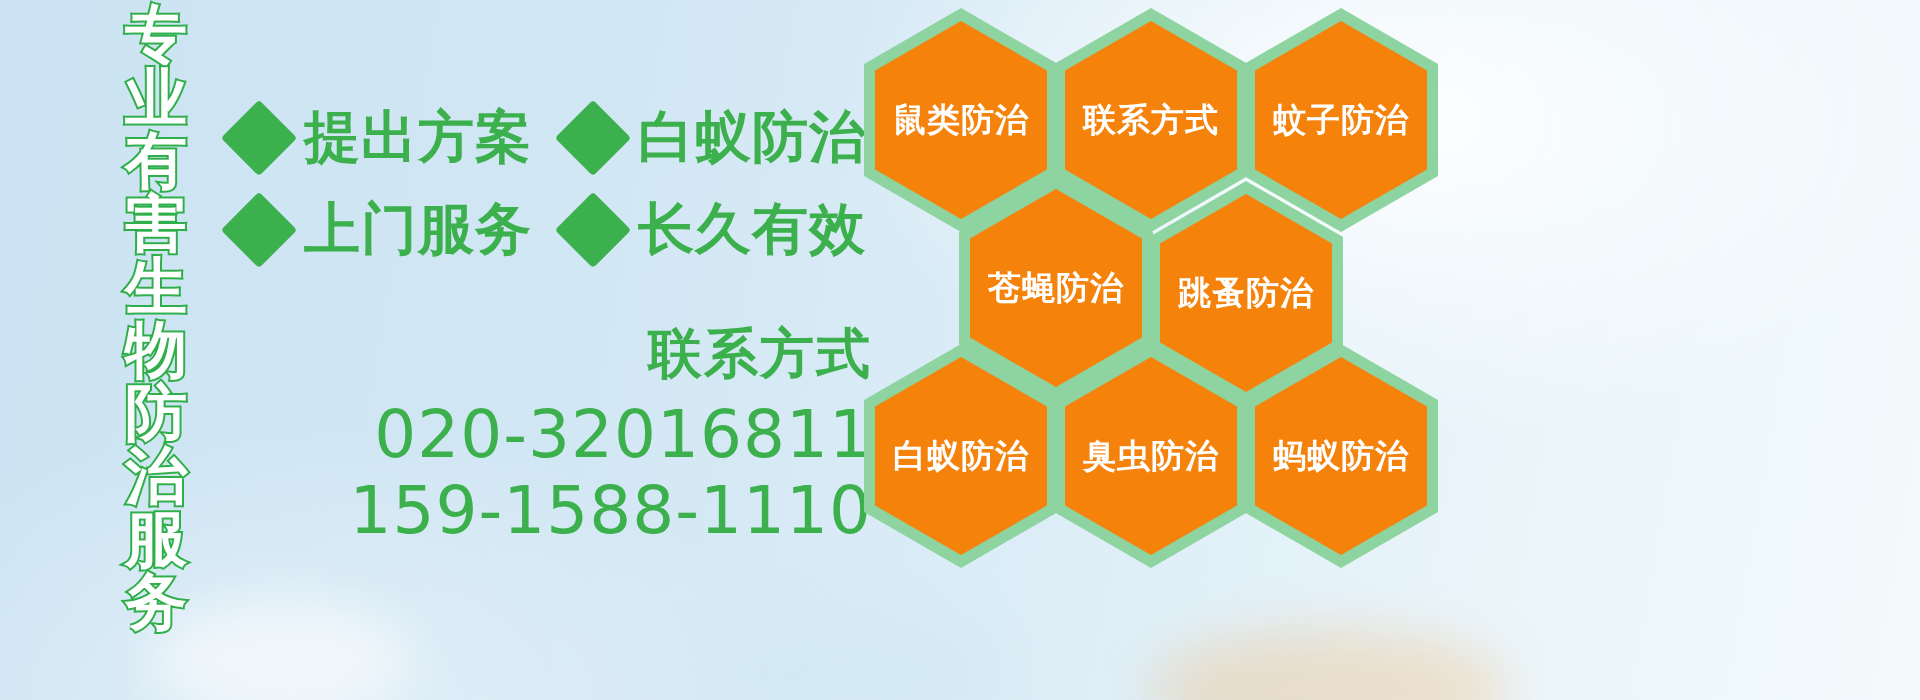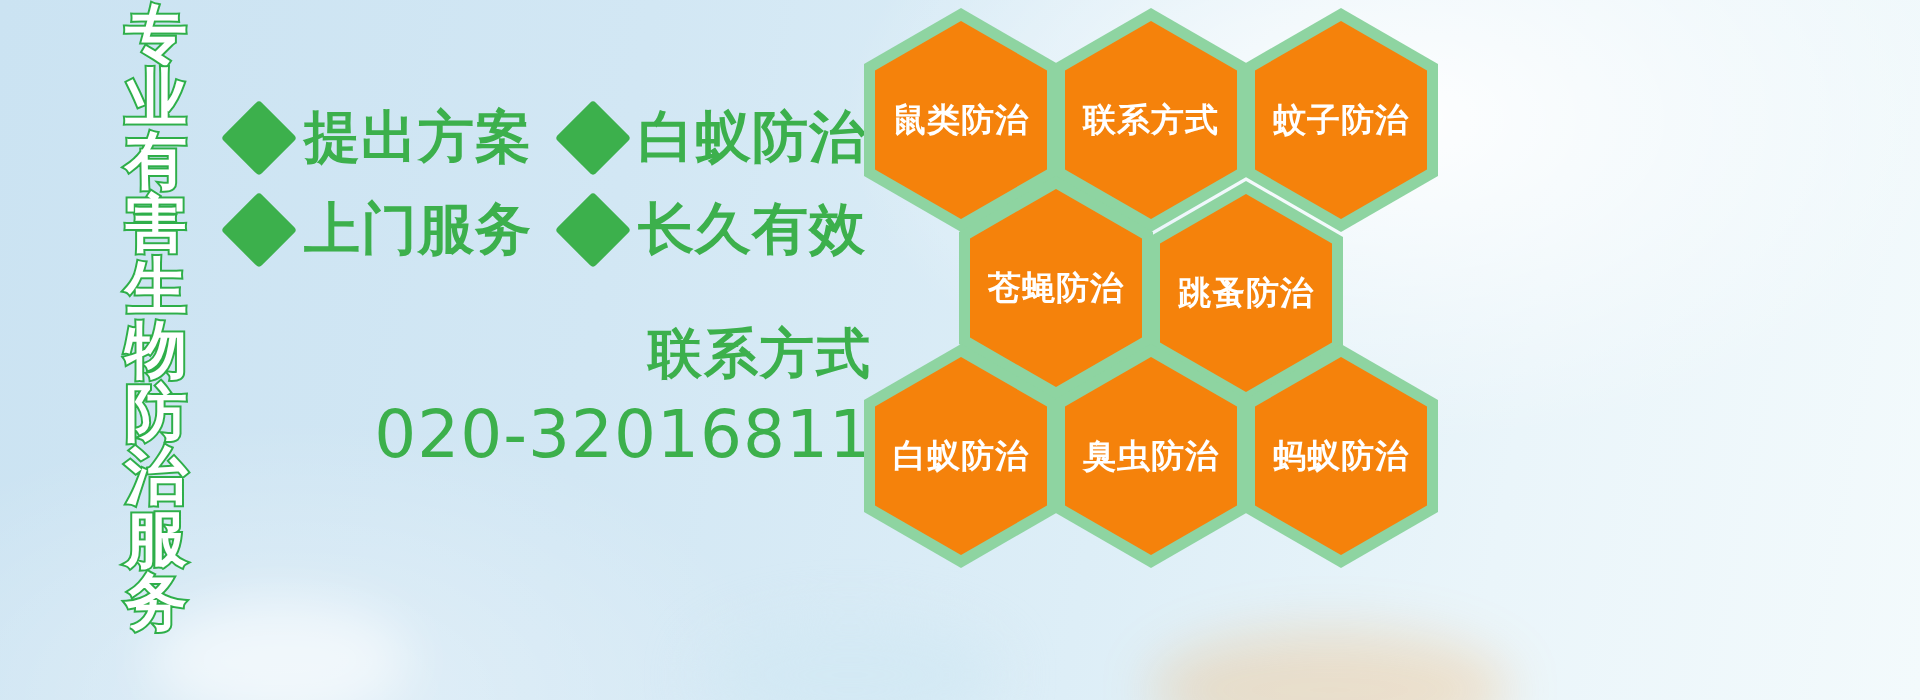--- a/index.html
+++ b/index.html
@@ -141,20 +141,21 @@
         <span class="diamond"></span>
         <span class="feat-label">长久有效</span>
       </div>
     </div>
 
   </div>
 
   <div id="contact">
     <div id="contact-title">联系方式</div>
     <div class="phone">020-32016811</div>
+    <div class="phone">159-1588-1110</div>
   </div>
 
   <div id="hive">
 
     <div class="hex" id="hex-0">
       <span class="shape"></span>
       <span class="inner"></span>
       <span class="hex-label">鼠类防治</span>
     </div>
 

